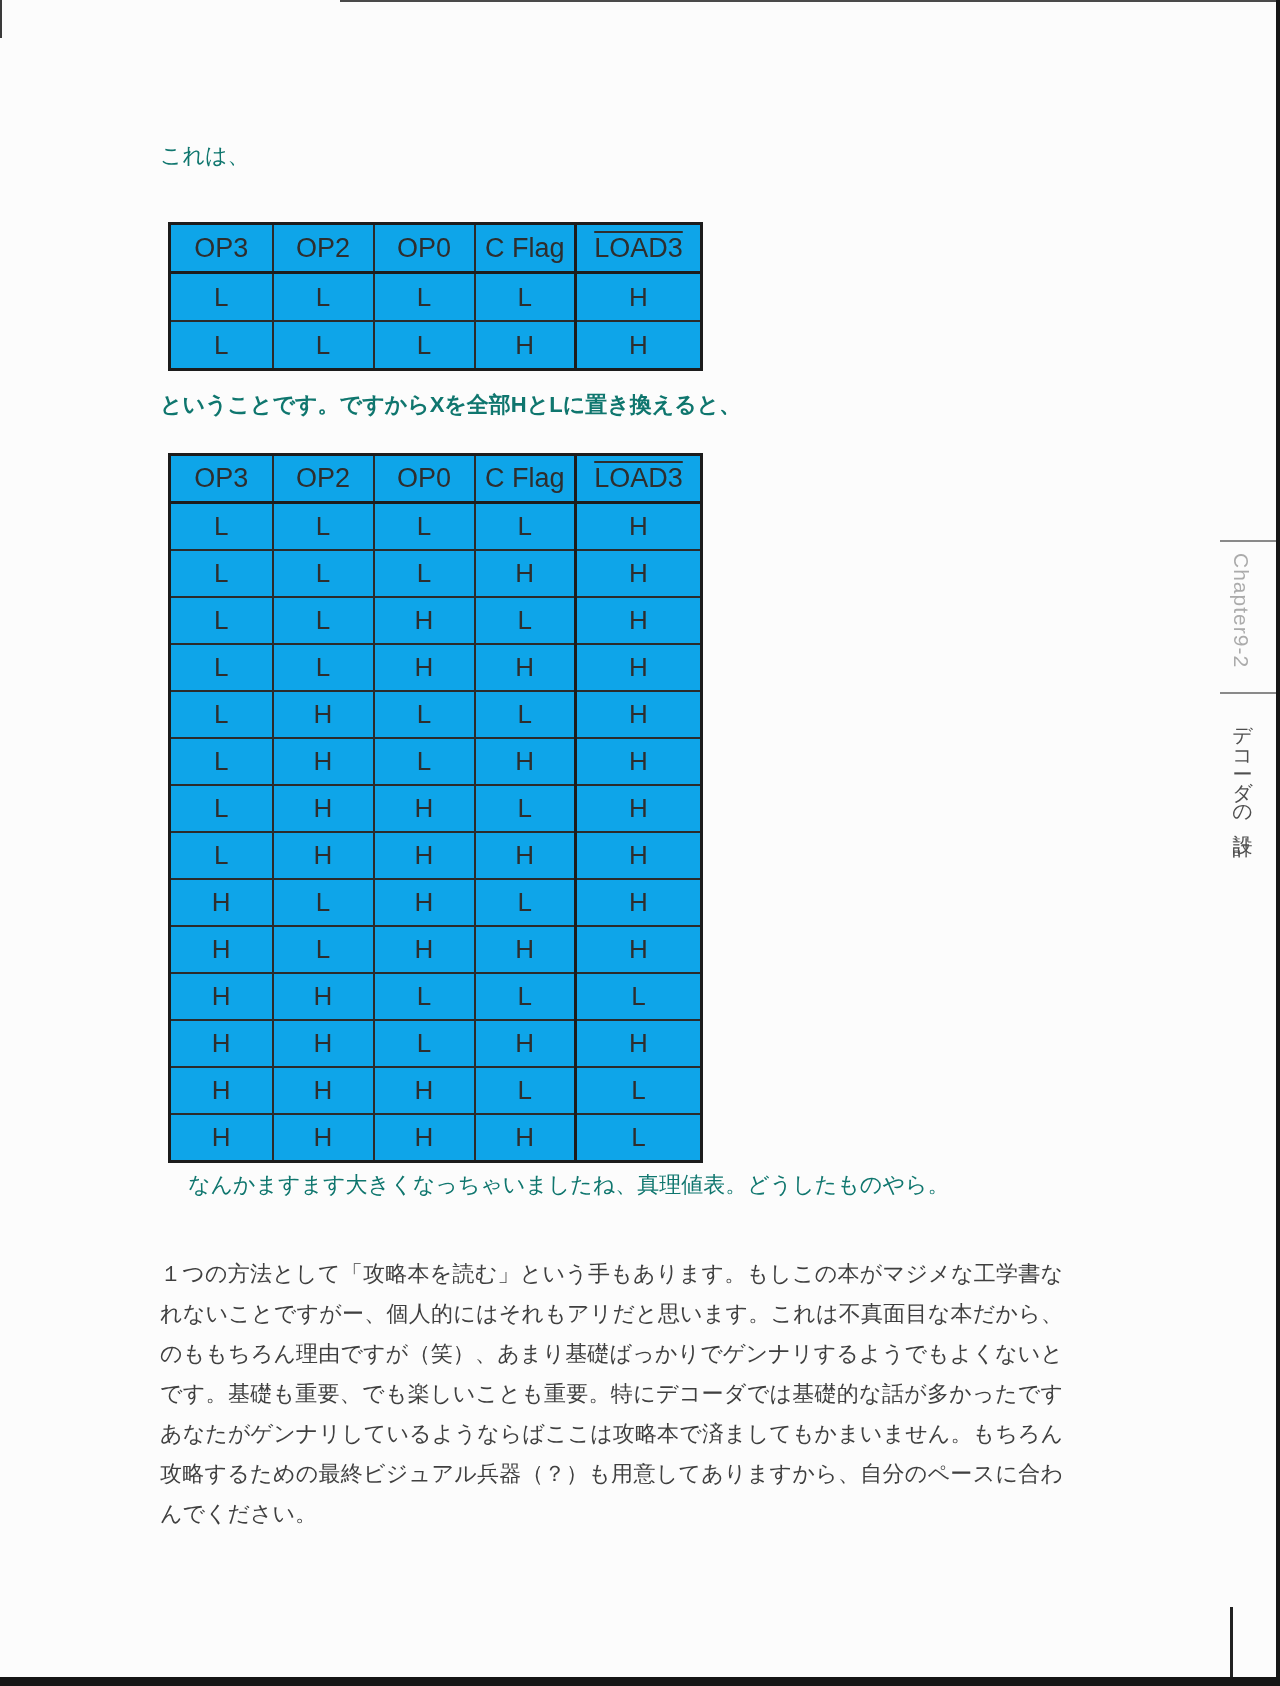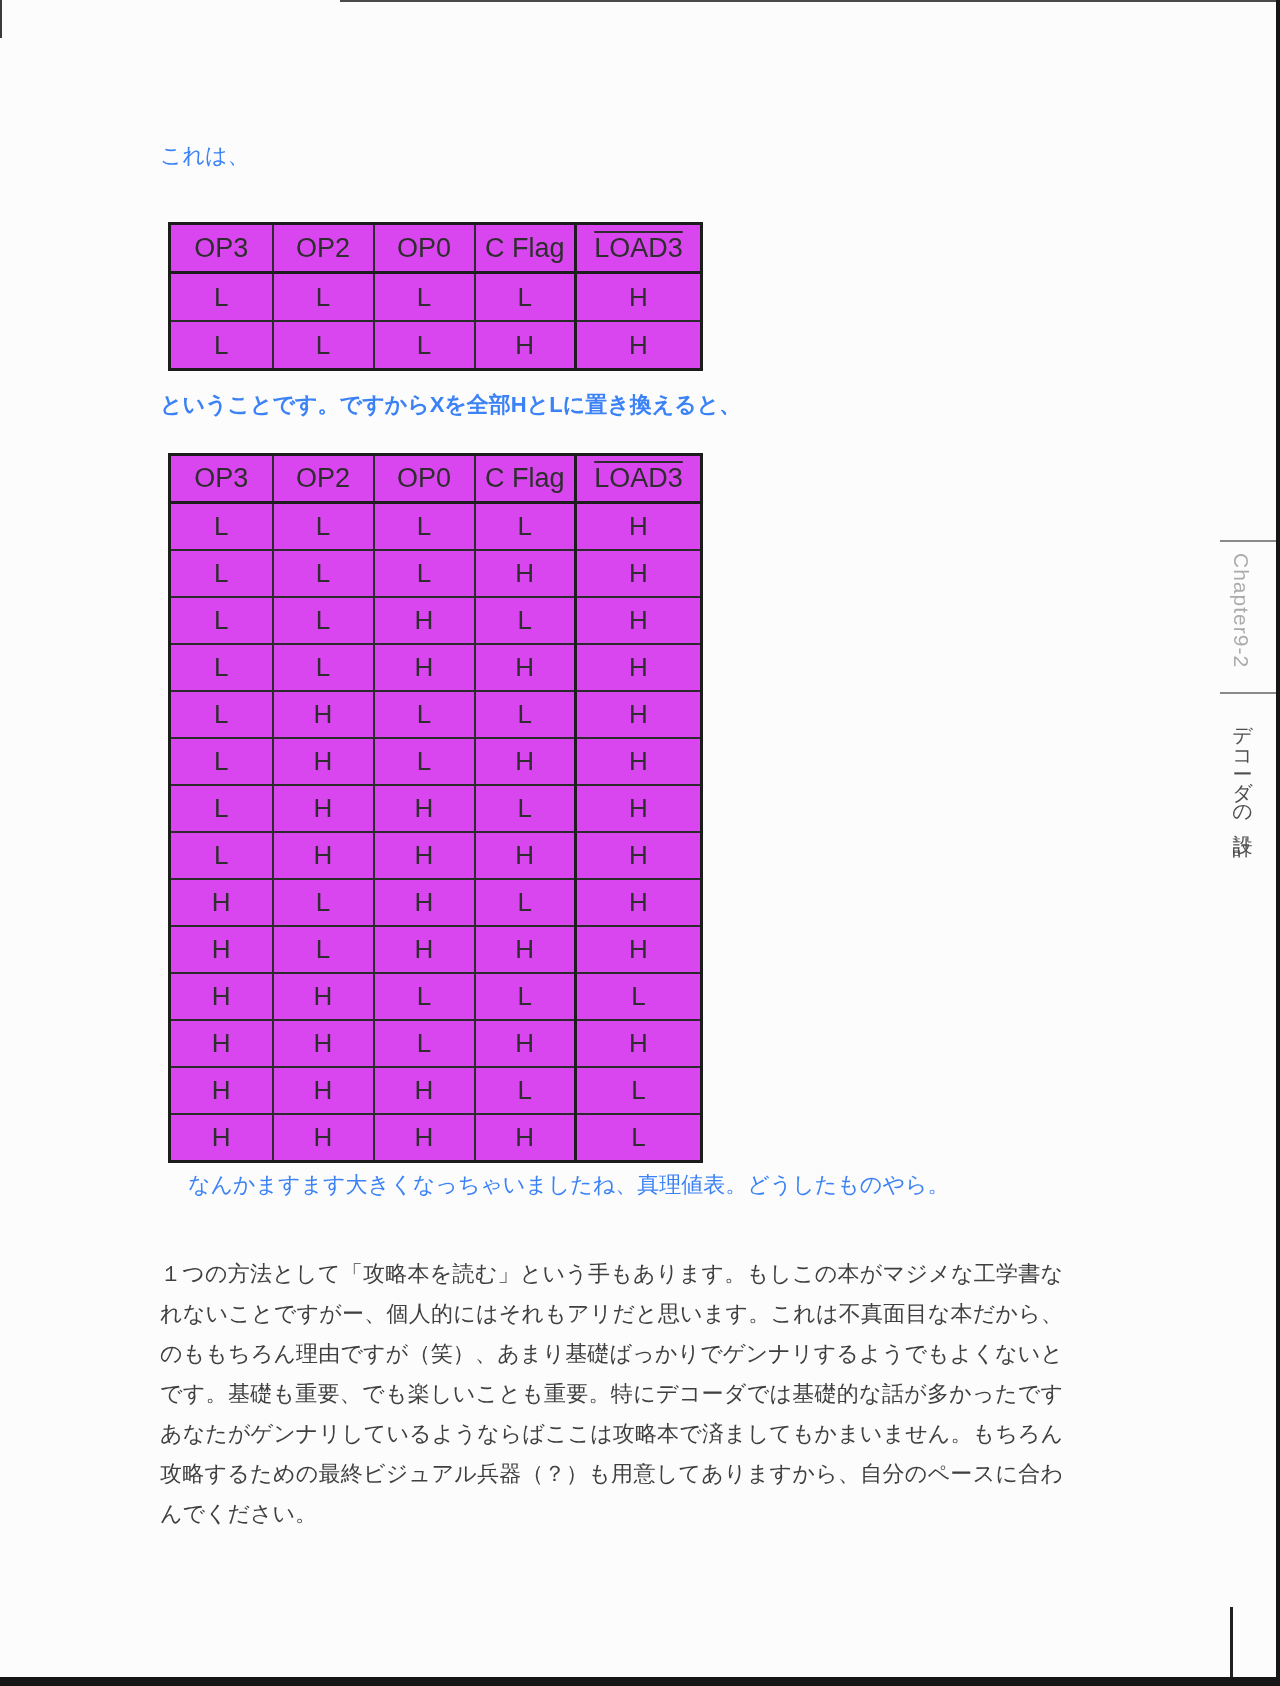--- a/index.html
+++ b/index.html
@@ -3,28 +3,28 @@
 <meta charset="utf-8">
 <style>
   html,body{margin:0;padding:0;}
   body{
     width:1280px;height:1686px;position:relative;overflow:hidden;
     background:#fcfcfc;
     font-family:"Liberation Sans","DejaVu Sans",sans-serif;
   }
   .abs{position:absolute;}
   .jp{
-    color:#3b82f6;font-size:22px;line-height:1.35;
+    color:#0f766e;font-size:22px;line-height:1.35;
     font-family:"Liberation Sans","DejaVu Sans",sans-serif;
     white-space:nowrap;
   }
   
   table.truth{
     position:absolute;border-collapse:collapse;table-layout:fixed;
-    border:3px solid #1c1c1c;background:#d946ef;
+    border:3px solid #1c1c1c;background:#0ea5e9;
   }
   table.truth th,table.truth td{
     border:2px solid #2b2b2b;text-align:center;vertical-align:middle;
     color:#2e2e2e;font-weight:normal;padding:0;
   }
   table.truth th{font-size:27px;height:45px;border-bottom:3px solid #1c1c1c;}
   table.truth td{font-size:26px;}
   #tbl1 th,#tbl1 td{height:46px;}
   #tbl2 td{height:45px;}
   table.truth .lastcol{border-left:3px solid #1c1c1c;}

